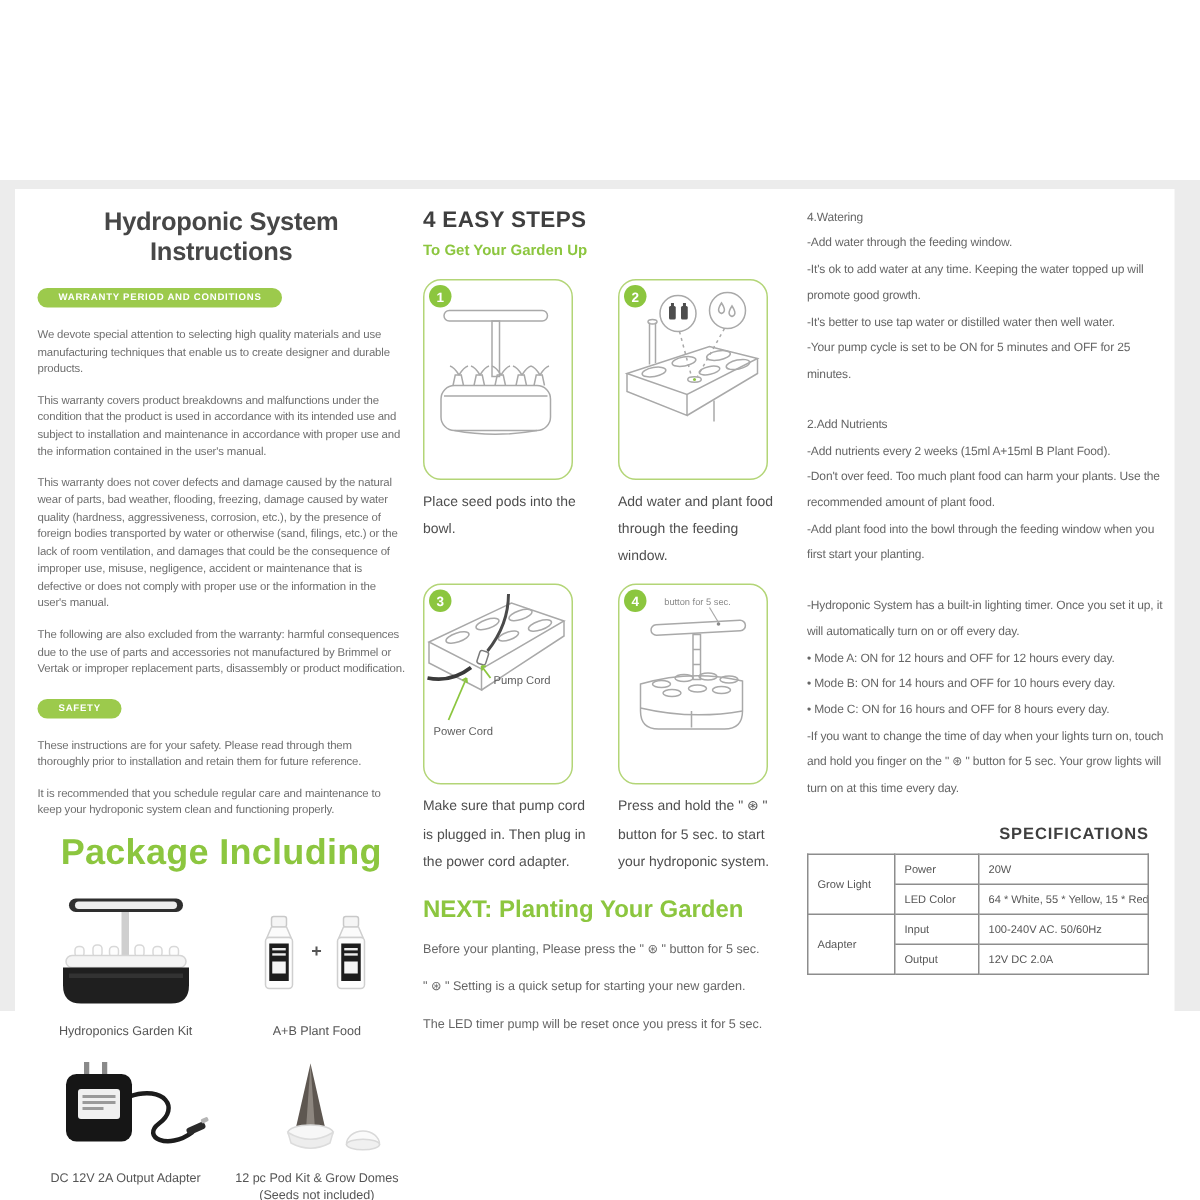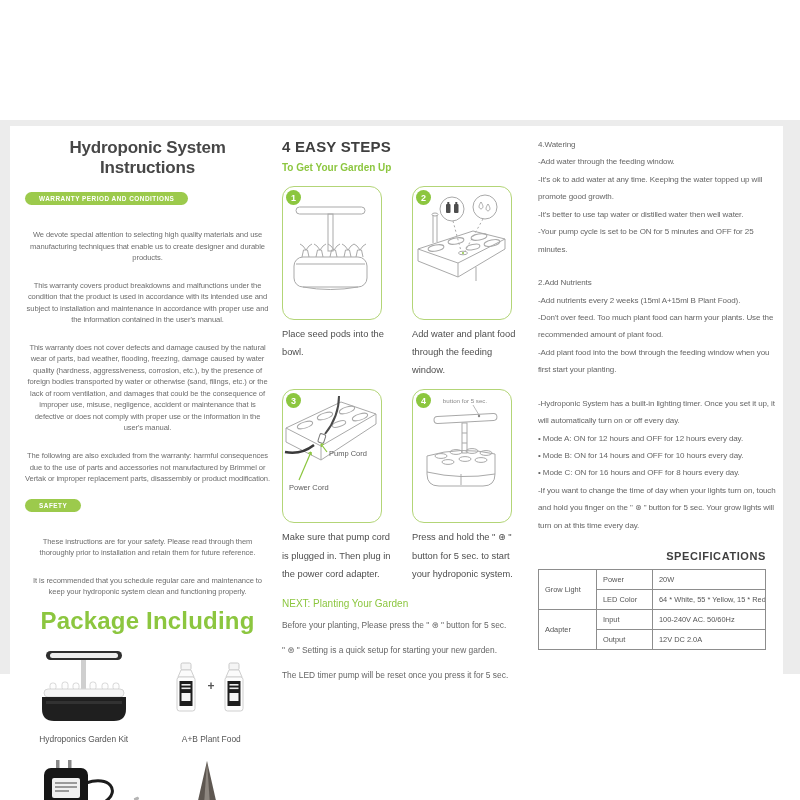--- a/index.html
+++ b/index.html
@@ -12,37 +12,37 @@
   .page{position:absolute;left:10px;top:126px;width:773px;height:666px;background:#fff;}
   .col{position:absolute;top:0;}
   .col-left{left:15px;top:12px;width:245px;}
   .col-mid{left:272px;top:12px;width:244px;}
   .col-right{left:528px;top:10px;width:240px;}
 
   
   h1.doc-title{font-size:17px;color:#474747;margin:0 0 9px;letter-spacing:-0.2px;text-align:center;}
   .pill{display:inline-block;background:#9cca4c;color:#fff;font-size:6.4px;font-weight:bold;
         letter-spacing:.5px;padding:3px 14px;border-radius:9px;margin:0 0 8px;}
-  .wtext{font-size:7.6px;color:#6e6e6e;line-height:1.52;margin:16px 0 9px;letter-spacing:-0.1px;text-align:center;}
+  .wtext{font-size:7.6px;color:#6e6e6e;line-height:1.52;margin:4px 0 9px;letter-spacing:-0.1px;}
   .pkg-title{color:#8cc63f;font-size:24px;font-weight:600;text-align:center;margin:8px 0 10px;letter-spacing:.2px;}
   .pkg-grid{display:grid;grid-template-columns:1fr 1fr;column-gap:10px;row-gap:12px;}
   .pkg-item{text-align:center;}
   .pkg-item svg{display:block;margin:0 auto;}
   .pkg-cap{font-size:8.4px;color:#555;margin-top:5px;line-height:1.35;}
 
   
   .mid-title{font-size:15px;font-weight:bold;color:#3f3f3f;margin:0 0 7px;letter-spacing:.2px;}
   .mid-sub{font-size:10px;font-weight:bold;color:#8cc63f;margin:0 0 13px;}
   .steps{display:grid;grid-template-columns:112px 112px;column-gap:18px;row-gap:10px;}
   .stepbox{position:relative;width:98px;height:132px;border:1.5px solid #b3d577;border-radius:12px;background:#fff;}
   .stepnum{position:absolute;left:3px;top:3px;width:15px;height:15px;border-radius:50%;
            background:#8cc63f;color:#fff;font-size:9px;font-weight:bold;
            display:flex;align-items:center;justify-content:center;}
   .stepcap{font-size:9.3px;color:#4e4e4e;line-height:1.95;margin:5px 0 0;width:112px;}
-  .next-title{color:#8cc63f;font-size:10px;font-weight:normal;margin:15px 0 11px;}
+  .next-title{color:#8cc63f;font-size:16px;font-weight:bold;margin:15px 0 11px;}
   .next-line{font-size:8.4px;color:#666;margin:0 0 15px;}
 
   
   .rc p{margin:0;font-size:8px;color:#666;line-height:2.18;letter-spacing:-0.1px;}
   .rc .sec{margin-bottom:16px;}
   .specs{margin-top:4px;width:228px;}
   .specs-title{text-align:right;font-size:11px;font-weight:bold;color:#3f3f3f;
                letter-spacing:.6px;margin:0 0 7px;}
   table.spec{border-collapse:collapse;width:100%;table-layout:fixed;}
   .spec td{border:1px solid #8d8d8d;font-size:7.4px;color:#555;padding:5px 3px 5px 6px;

